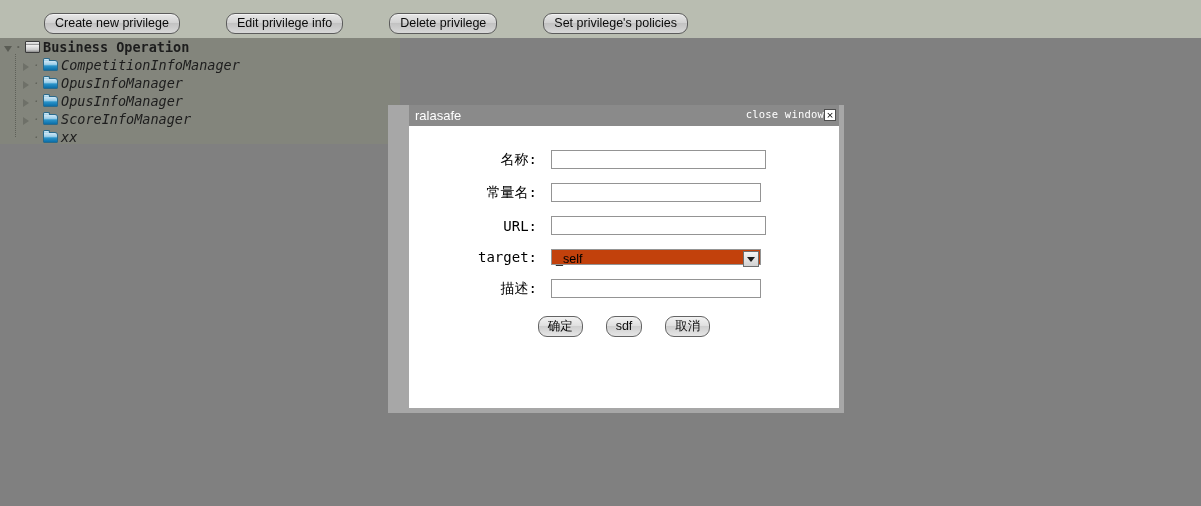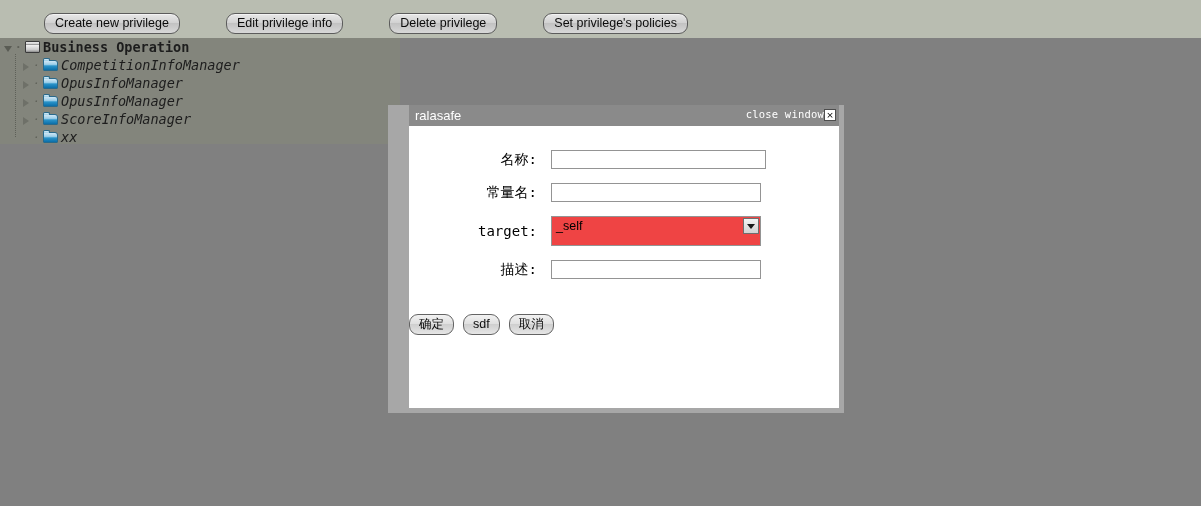--- a/index.html
+++ b/index.html
@@ -241,23 +241,23 @@
     font-size: 12px;
     padding: 1px 3px;
     outline: none;
   }
   .w215 { width: 215px; }
   .w210 { width: 210px; }
 
   .select-wrap {
     position: relative;
     width: 210px;
-    height: 30px;
+    height: 16px;
     border: 1px solid #949494;
-    background: #ef4444;
+    background: #c2410c;
     box-sizing: border-box;
   }
   .select-value {
     position: absolute;
     left: 4px;
     top: 2px;
     font-family: "Liberation Sans", sans-serif;
     font-size: 12.5px;
     color: #000000;
   }
@@ -277,23 +277,23 @@
     left: 3px;
     top: 5px;
     width: 0; height: 0;
     border-left: 4px solid transparent;
     border-right: 4px solid transparent;
     border-top: 5px solid #1a1a1a;
   }
 
   #dialog-buttons {
     display: flex;
-    justify-content: flex-start;
-    gap: 9px;
-    margin-top: 35px;
+    justify-content: center;
+    gap: 23px;
+    margin-top: 18px;
   }
   .dlg-btn {
     border: 1px solid #646464;
     border-radius: 9px;
     background: linear-gradient(to bottom, #f2f2f2 0%, #e0e0e0 45%, #cfcfcf 50%, #e6e6e6 100%);
     color: #0b0b0b;
     font-family: "Liberation Sans", sans-serif;
     font-size: 12.5px;
     line-height: 14px;
     padding: 2px 9px 3px 9px;
@@ -354,20 +354,24 @@
     <div class="form-row">
       <span class="form-label">名称:</span>
       <input class="text-input w215" type="text" value="" style="">
     </div>
 
     <div class="form-row">
       <span class="form-label">常量名:</span>
       <input class="text-input w210" type="text" value="" style="">
     </div>
 
+    <div class="form-row">
+      <span class="form-label">URL:</span>
+      <input class="text-input w215" type="text" value="" style="">
+    </div>
 
     <div class="form-row">
       <span class="form-label">target:</span>
       <span class="select-wrap">
         <span class="select-value">_self</span>
         <span class="select-arrow"></span>
       </span>
     </div>
 
     <div class="form-row">

